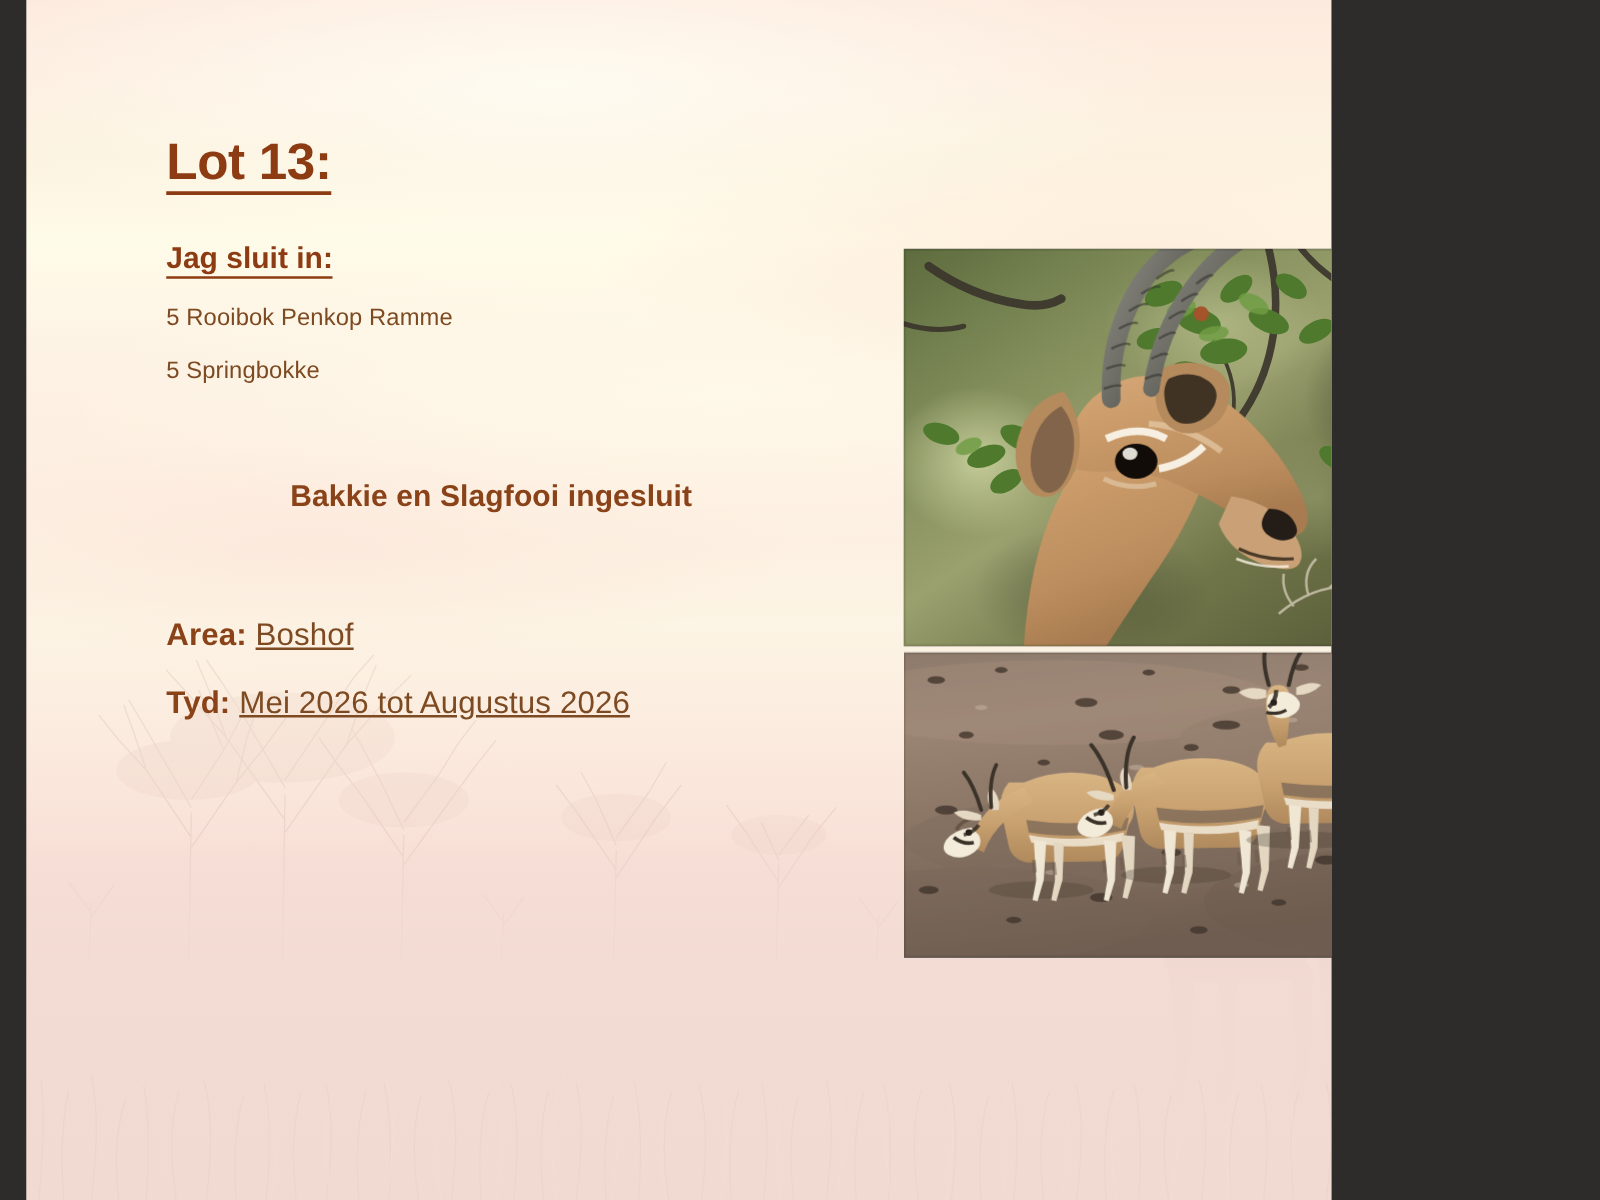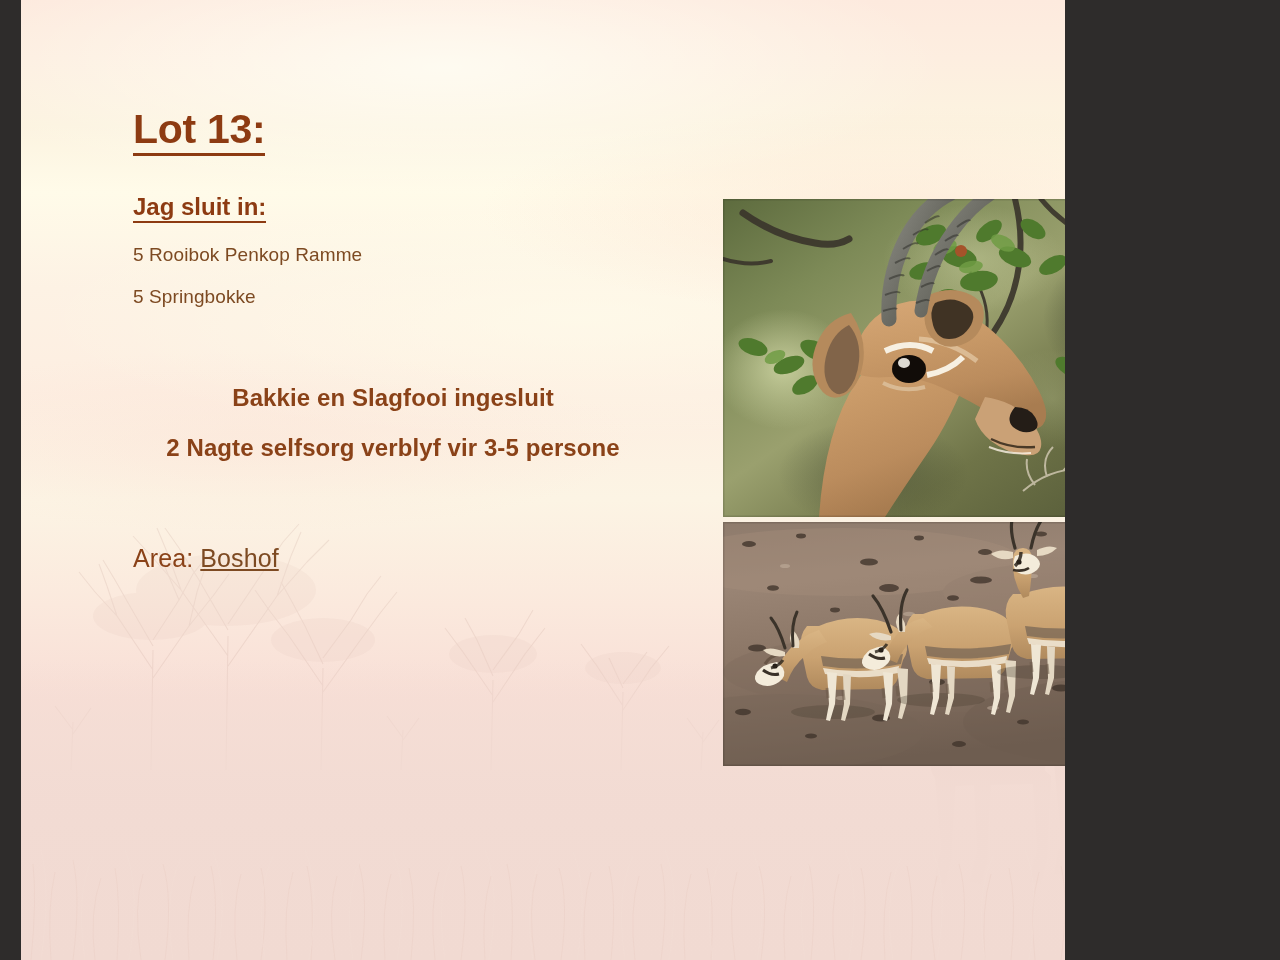--- a/index.html
+++ b/index.html
@@ -174,21 +174,21 @@
   .spacer-b { height: 60px; }
 
   .detail-line {
     font-size: 25px;
     color: #7d4a22;
     line-height: 1.1;
     margin-bottom: 26px;
     letter-spacing: .1px;
   }
   .detail-line .lbl {
-    font-weight: 400;
+    font-weight: 700;
     color: #8a4218;
   }
   .detail-line .val {
     font-weight: 400;
     color: #7d4a22;
     text-decoration: underline;
   }
 
   
   .photo {
@@ -354,30 +354,33 @@
       </div>
 
       <ul class="includes-list">
         <li>5 Rooibok Penkop Ramme</li>
         <li>5 Springbokke</li>
       </ul>
 
       <div class="spacer-a"></div>
 
       <div class="bold-line">Bakkie en Slagfooi ingesluit</div>
-      <div class="bold-line">2 Nagte selfsorg verblyf vir 3-5 persone</div>
 
       <div class="spacer-b"></div>
 
       <div class="detail-line">
         <span class="lbl">Area:</span>
         <span class="val">Boshof</span>
       </div>
 
 
+      <div class="detail-line">
+        <span class="lbl">Tyd:</span>
+        <span class="val">Mei 2026 tot Augustus 2026</span>
+      </div>
 
     </div>
 
     <div class="photo" id="photo-impala">
       <svg viewBox="0 0 464 318" preserveAspectRatio="none" aria-hidden="true">
         <defs>
           <linearGradient id="bushBg" x1="0" y1="0" x2="1" y2="1">
             <stop offset="0%" stop-color="#5d6b3e"></stop>
             <stop offset="22%" stop-color="#7d8a57"></stop>
             <stop offset="45%" stop-color="#9aa06e"></stop>

